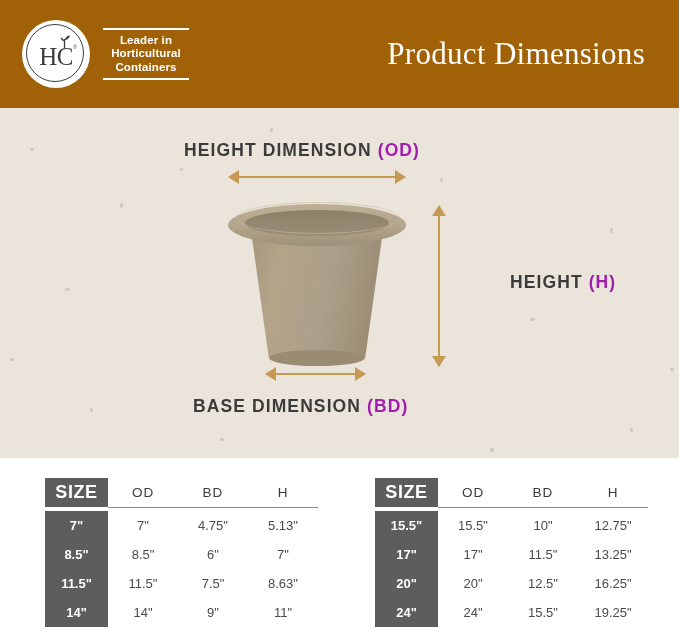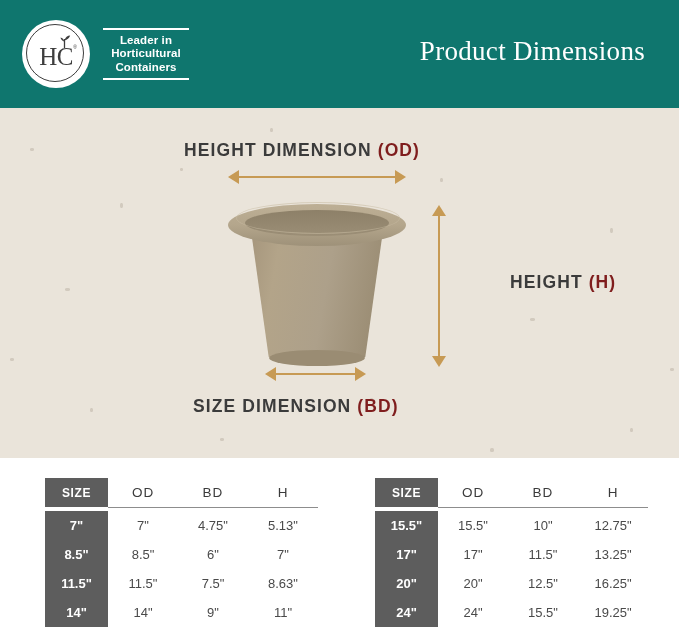--- a/index.html
+++ b/index.html
@@ -7,21 +7,21 @@
     width:679px;height:636px;
     background:#ffffff;
     font-family:"Liberation Sans", sans-serif;
     overflow:hidden;
     position:relative;
   }
 
   
   .header{
     position:absolute;left:0;top:0;width:679px;height:108px;
-    background:#0f766e;
+    background:#a16207;
     overflow:hidden;
   }
   .brand{
     position:absolute;left:22px;top:20px;
     display:flex;align-items:center;
   }
   .emblem{
     width:68px;height:68px;border-radius:50%;
     background:#ffffff;
     position:relative;
@@ -56,21 +56,21 @@
     padding:4px 0 4px 0;
   }
   .brandtext .lines div{
     font-size:11.5px;font-weight:bold;line-height:13.5px;
     letter-spacing:0.1px;
   }
   .page-title{
     position:absolute;right:34px;top:36px;
     color:#ffffff;
     font-family:"Liberation Serif", serif;
-    font-size:27px;
+    font-size:31px;
     letter-spacing:0.3px;
     text-align:right;
   }
 
   
   .panel-wrap{
     position:absolute;left:0;top:108px;width:679px;height:350px;
     overflow:hidden;
   }
   .panel{
@@ -81,21 +81,21 @@
   .speck{position:absolute;border-radius:40%;background:#b9b0a2;opacity:.5;}
 
   
   .dim-label{
     position:absolute;
     font-size:17.5px;font-weight:bold;
     letter-spacing:1.1px;
     color:#3b3b3b;
     white-space:nowrap;
   }
-  .dim-label .abbr{color:#7f1d1d;}
+  .dim-label .abbr{color:#a21caf;}
   #label-od{left:184px;top:140px;}
   #label-h{left:462px;top:272px;margin-left:48px;}
   #label-bd{left:193px;top:396px;}
 
   
   .arrow-h{position:absolute;height:14px;}
   .arrow-h .shaft{
     position:absolute;left:6px;right:6px;top:6px;height:2px;background:#c79a54;
   }
   .arrow-h .head{
@@ -166,21 +166,21 @@
     height:29px;
     vertical-align:middle;
   }
   .col-size{
     width:63px;
     background:#5d5d5d;
     color:#ffffff;
     font-weight:bold;
   }
   .col-size.hdr{
-    font-size:12px;letter-spacing:0.6px;
+    font-size:18px;letter-spacing:0.6px;
   }
   .spacer-row td{height:3px;background:#ffffff;padding:0;}
   .spacer-row td.gapsize{background:#ffffff;}
   .col-val{
     width:70px;
     color:#4a4a4a;
     font-weight:normal;
   }
   .col-val.hdr{
     font-weight:normal;color:#3b3b3b;font-size:13.5px;letter-spacing:1px;
@@ -272,21 +272,21 @@
 </div>
 
 <div class="dim-label" id="label-h"><span>HEIGHT </span><span class="abbr">(H)</span></div>
 
 <div class="arrow-h" id="arrow-bd">
   <div class="head l"></div>
     <div class="shaft"></div>
     <div class="head r"></div>
 </div>
 
-<div class="dim-label" id="label-bd"><span>SIZE DIMENSION </span><span class="abbr">(BD)</span></div>
+<div class="dim-label" id="label-bd"><span>BASE DIMENSION </span><span class="abbr">(BD)</span></div>
 
 <div class="tables">
 
   <div class="dtable" id="table-left">
     <table>
       <tbody>
           <tr>
         <th class="col-size hdr">SIZE</th>
         <th class="col-val hdr">OD</th>
         <th class="col-val hdr">BD</th>

